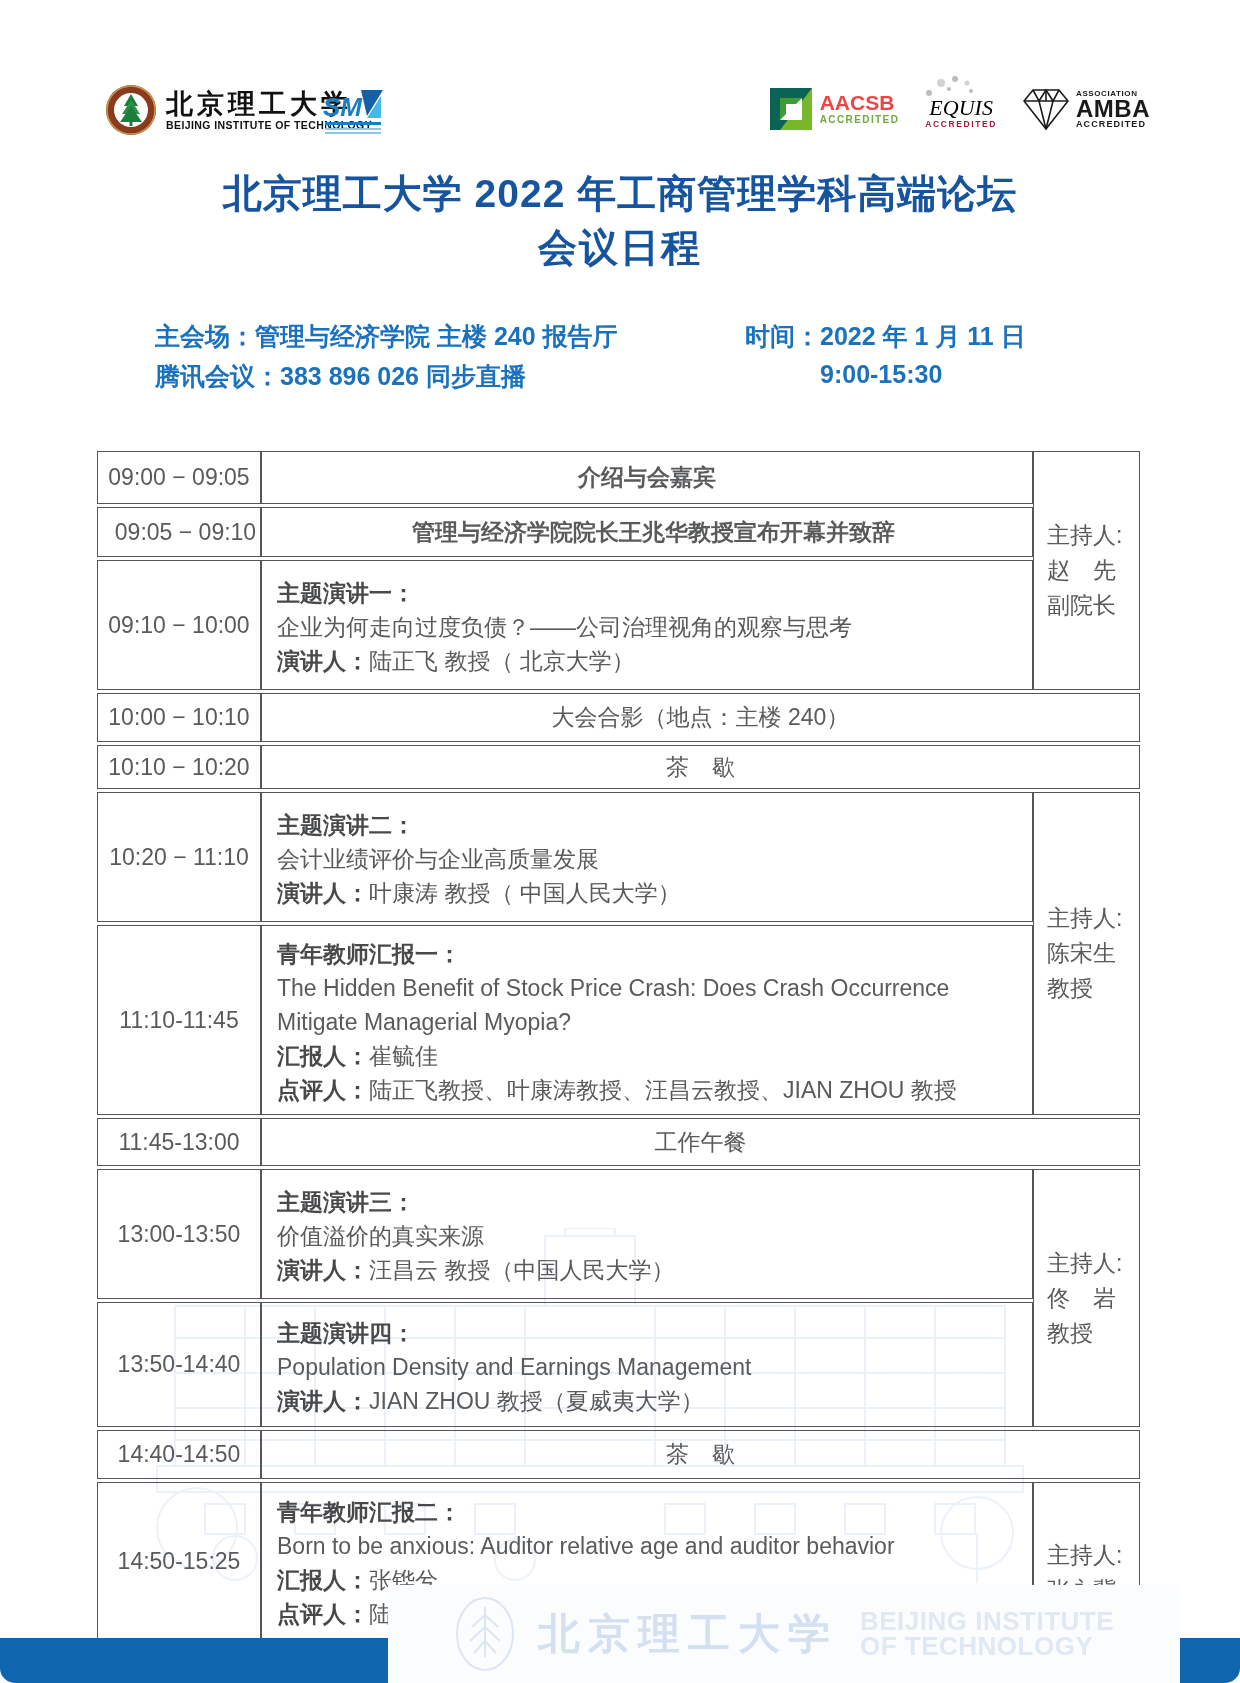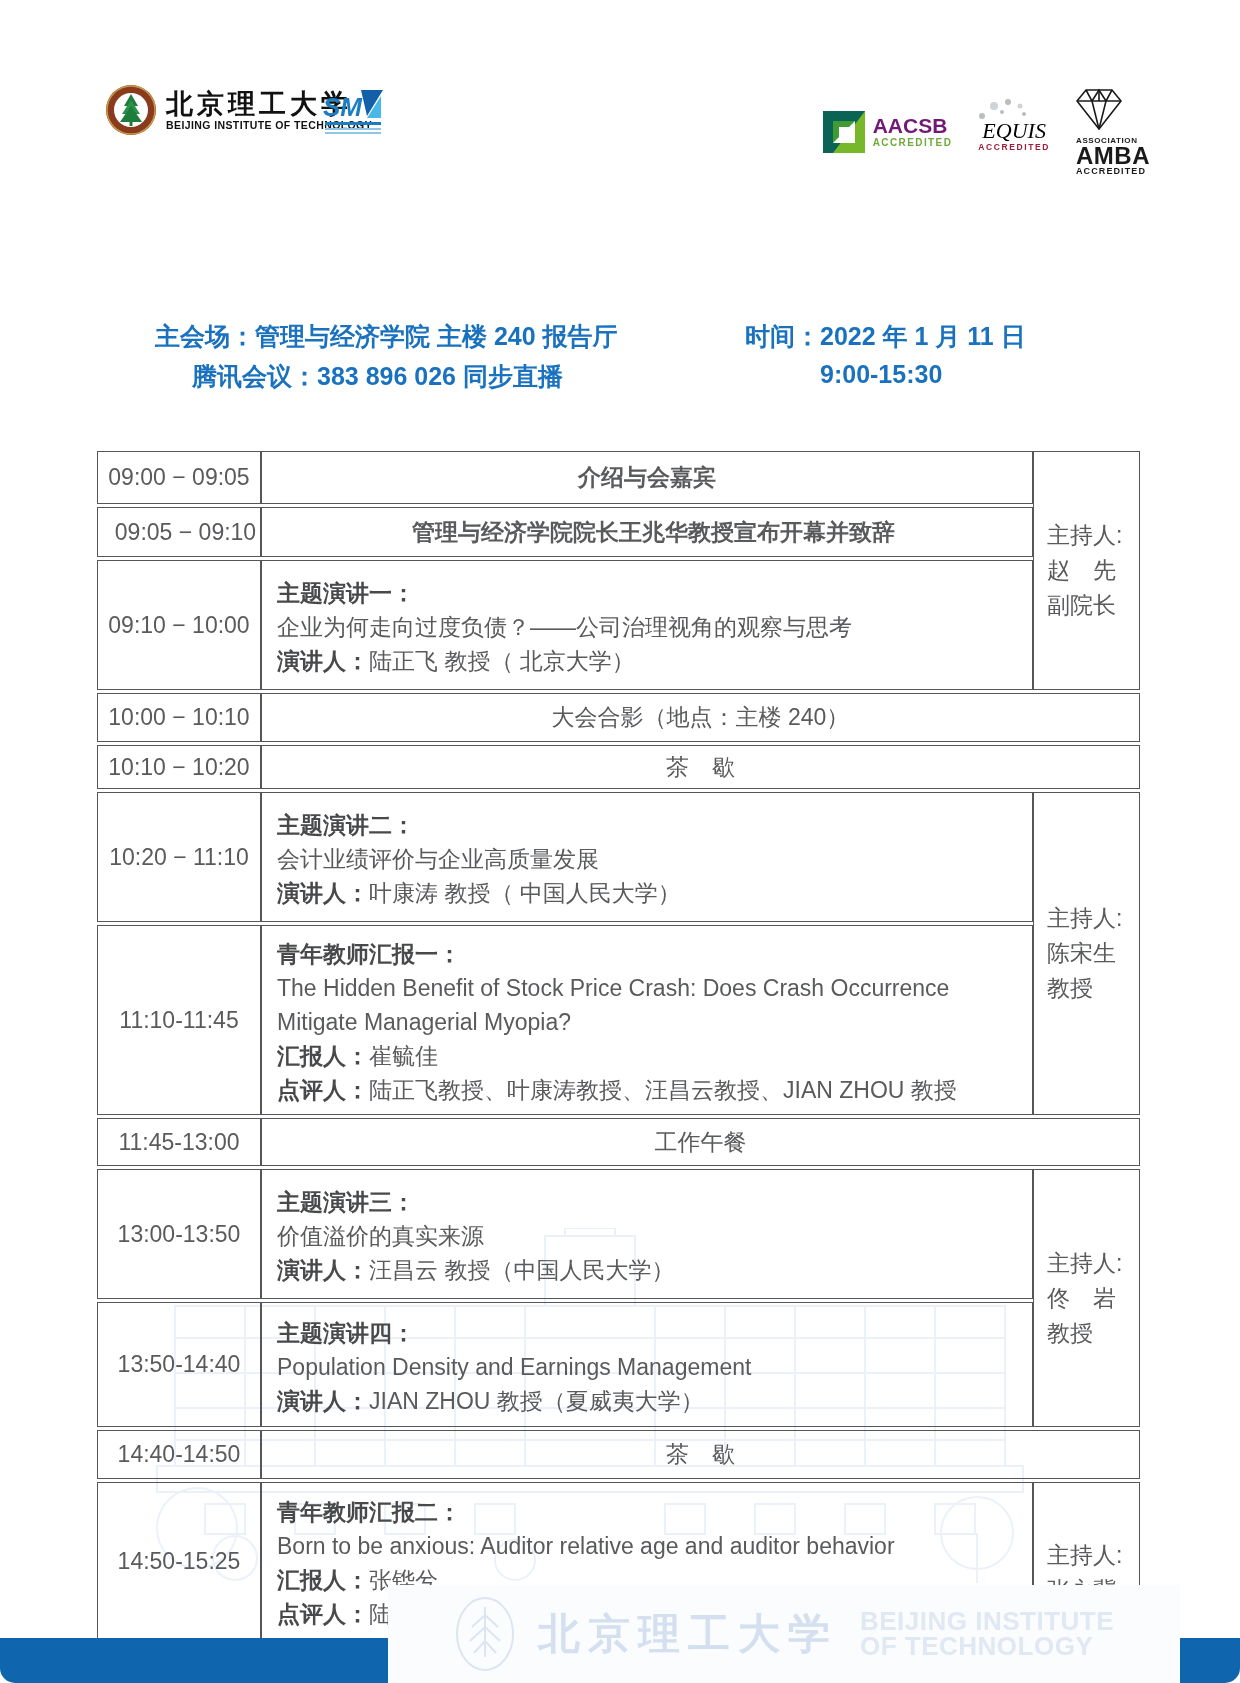--- a/index.html
+++ b/index.html
@@ -6,41 +6,41 @@
   .page{position:relative;width:1240px;height:1683px;background:#fff;overflow:hidden;
         font-family:"Liberation Sans","DejaVu Sans",sans-serif;border-radius:15px;}
   
   .logos{position:absolute;top:84px;left:105px;right:90px;height:60px;}
   .bit-logo{position:absolute;left:0;top:0;display:flex;align-items:center;gap:9px;}
   .bit-text .cn{font-size:27px;font-weight:bold;color:#111;letter-spacing:4px;line-height:30px;}
   .bit-text .en{font-size:10.5px;font-weight:bold;color:#111;letter-spacing:.4px;line-height:13px;}
   .sme{position:absolute;left:218px;top:2px;width:62px;height:52px;}
   .accreds{position:absolute;right:0;top:4px;display:flex;align-items:center;gap:26px;}
   .aacsb{display:flex;align-items:center;gap:8px;}
-  .aacsb-txt .nm{font-size:21px;font-weight:bold;color:#701a75;line-height:22px;}
+  .aacsb-txt .nm{font-size:21px;font-weight:bold;color:#ef4444;line-height:22px;}
   .aacsb-txt .st{font-size:10px;font-weight:bold;color:#6faa3c;letter-spacing:1.4px;line-height:12px;}
   .equis{display:flex;flex-direction:column;align-items:center;position:relative;padding-top:8px;}
   .equis .nm{font-family:"Liberation Serif","DejaVu Serif",serif;font-style:italic;font-size:22px;
              font-weight:normal;color:#000000;line-height:22px;}
   .equis .st{font-size:8.5px;font-weight:bold;color:#9d1d3a;letter-spacing:1.6px;line-height:11px;}
-  .amba{display:flex;gap:7px;flex-direction:column;}
+  .amba{display:flex;align-items:center;gap:7px;}
   .amba-txt{line-height:1;}
   .amba-txt .as{font-size:8px;font-weight:bold;color:#1a1a1a;letter-spacing:.6px;}
   .amba-txt .nm{font-size:24px;font-weight:bold;color:#1a1a1a;line-height:22px;letter-spacing:.5px;}
   .amba-txt .st{font-size:9px;font-weight:bold;color:#1a1a1a;letter-spacing:1.1px;}
   
   .title{position:absolute;top:168px;left:0;width:100%;text-align:center;color:#17549f;}
   .title .l1{font-size:39px;font-weight:bold;letter-spacing:1px;line-height:52px;}
   .title .l2{font-size:39px;font-weight:bold;letter-spacing:2px;line-height:56px;}
   
   .info{position:absolute;left:0;top:0;width:100%;color:#1a72bf;font-weight:bold;font-size:25px;}
   .info span{position:absolute;white-space:nowrap;}
   .inf-venue{left:155px;top:320px;}
   .inf-date{left:745px;top:320px;}
-  .inf-stream{left:155px;top:360px;margin-left:37px;}
+  .inf-stream{left:155px;top:360px;}
   .inf-hours{left:820px;top:360px;}
   
   .sketch{position:absolute;left:145px;top:1228px;z-index:0;opacity:.55;}
   
   table.sched{position:absolute;left:97px;top:448px;width:1043px;z-index:1;
               border-collapse:separate;border-spacing:0 3px;table-layout:fixed;}
   table.sched td{border:1.5px solid #55565a;background:transparent;color:#595a5c;
                  font-size:23px;vertical-align:middle;}
   td.time{text-align:center;white-space:nowrap;}
   td.center{text-align:center;}
@@ -161,20 +161,24 @@
         </svg>
         <div class="amba-txt">
           <div class="as">ASSOCIATION</div>
           <div class="nm">AMBA</div>
           <div class="st">ACCREDITED</div>
         </div>
       </div>
     </div>
   </div>
 
+  <div class="title">
+    <div class="l1">北京理工大学 2022 年工商管理学科高端论坛</div>
+    <div class="l2">会议日程</div>
+  </div>
 
   <div class="info">
     <span class="inf-venue">主会场：管理与经济学院 主楼 240 报告厅</span>
     <span class="inf-date">时间：2022 年 1 月 11 日</span>
     <span class="inf-stream">腾讯会议：383 896 026 同步直播</span>
     <span class="inf-hours">9:00-15:30</span>
   </div>
 
   <table class="sched">
     <colgroup>

